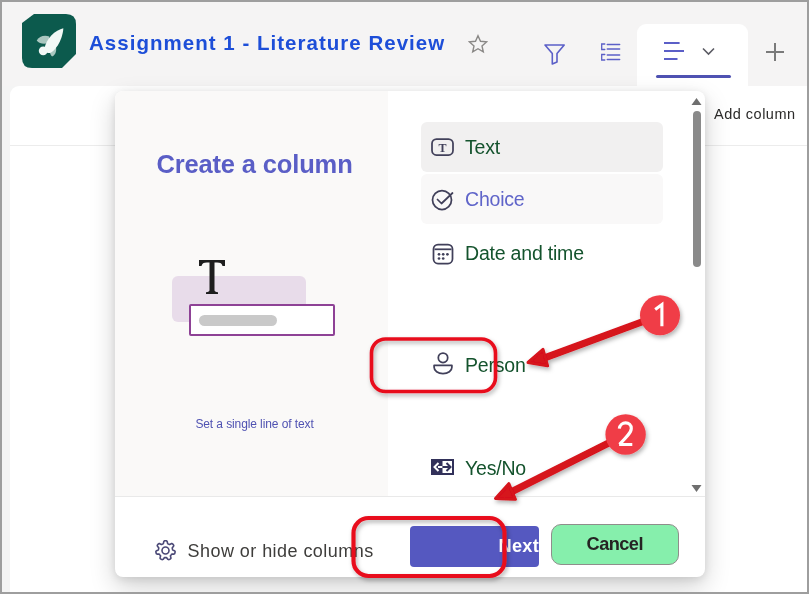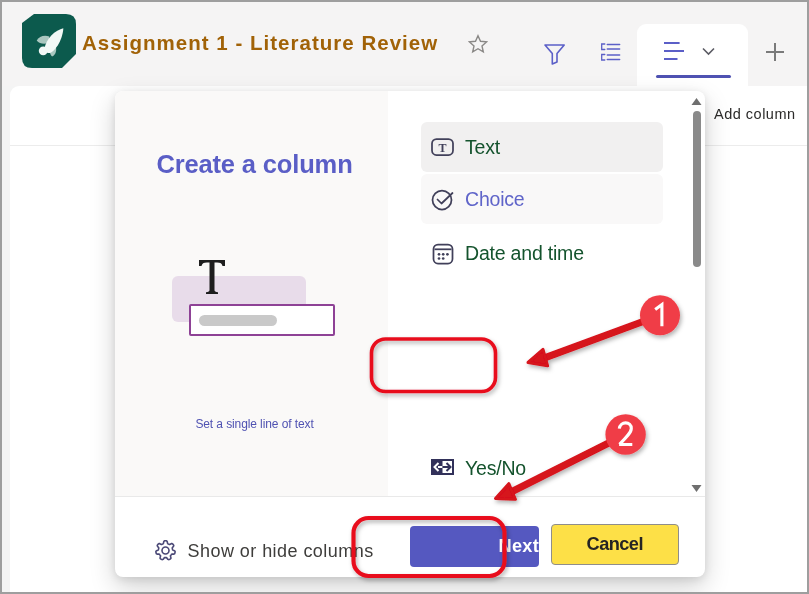--- a/index.html
+++ b/index.html
@@ -3,22 +3,22 @@
 <meta charset="utf-8">
 <style>
   html,body{margin:0;padding:0;}
   body{width:809px;height:594px;position:relative;overflow:hidden;
        font-family:"Liberation Sans",sans-serif;background:#f4f4f4;}
   .frame{position:absolute;left:0;top:0;width:809px;height:594px;
        border:2px solid #9e9e9e;box-sizing:border-box;z-index:50;pointer-events:none;}
   
   .topbar{position:absolute;left:0;top:0;width:809px;height:86px;background:#f5f4f4;}
   .appicon{position:absolute;left:22px;top:14px;}
-  .title{position:absolute;left:82px;top:33px;font-size:20.5px;font-weight:700;line-height:1;
-        color:#a16207;letter-spacing:1.02px;white-space:nowrap;}
+  .title{position:absolute;left:89px;top:33px;font-size:20.5px;font-weight:700;line-height:1;
+        color:#1d4ed8;letter-spacing:1.02px;white-space:nowrap;}
   .tab{position:absolute;left:637px;top:24px;width:111px;height:62px;background:#fff;
        border-radius:9px 9px 0 0;}
   .tab .underline{position:absolute;left:19px;bottom:8px;width:75px;height:3px;
        background:#4f52b2;border-radius:2px;}
   
   .page{position:absolute;left:10px;top:86px;width:799px;height:508px;background:#fff;
         border-top-left-radius:9px;}
   .rowline{position:absolute;left:10px;top:145px;width:799px;height:1px;background:#ececec;}
   .addcol{position:absolute;left:714px;top:106.5px;font-size:14.5px;font-weight:400;line-height:1;
         color:#2b2a29;letter-spacing:0.5px;}
@@ -44,22 +44,22 @@
         font-size:19.5px;color:#14532d;letter-spacing:-0.2px;white-space:nowrap;}
   
   .sbthumb{position:absolute;left:577.5px;top:20px;width:8.5px;height:156px;background:#8a8a8a;
         border-radius:4.5px;}
   .sep{position:absolute;left:0;top:405px;width:590px;height:1px;background:#e9e9e9;}
   .footer-label{position:absolute;left:72.5px;top:450px;font-size:18px;color:#3e3d3b;line-height:1.2;
         letter-spacing:0.45px;}
   .btn-next{position:absolute;left:294.5px;top:435.4px;width:129.6px;height:41px;background:#5558c0;
         border-radius:4px;color:#fff;font-size:18.2px;font-weight:700;text-align:right;
         line-height:41px;letter-spacing:0.3px;}
-  .btn-cancel{position:absolute;left:436px;top:433.4px;width:127.5px;height:40.5px;background:#fde047;
-        border:1px solid #8f8d8b;box-sizing:border-box;border-radius:4px;color:#252423;
+  .btn-cancel{position:absolute;left:436px;top:433.4px;width:127.5px;height:40.5px;background:#86efac;
+        border:1px solid #8f8d8b;box-sizing:border-box;border-radius:10px;color:#252423;
         font-size:18.2px;font-weight:700;text-align:center;line-height:38.5px;letter-spacing:-0.55px;}
   .overlay{position:absolute;left:0;top:0;width:809px;height:594px;z-index:40;pointer-events:none;}
 </style>
 </head>
 <body>
   <div class="topbar"></div>
   <div class="page"></div>
   <div class="rowline"></div>
 
   <svg class="appicon" width="54" height="54" viewBox="0 0 54 54">
@@ -150,20 +150,27 @@
         <path d="M3.5 8.3 H20.5" stroke="#41405a" stroke-width="1.75"></path>
         <g fill="#41405a">
           <circle cx="8" cy="13.3" r="1.35"></circle>
           <circle cx="12.2" cy="13.3" r="1.35"></circle>
           <circle cx="16.4" cy="13.3" r="1.35"></circle>
           <circle cx="8" cy="17.5" r="1.35"></circle>
           <circle cx="12.2" cy="17.5" r="1.35"></circle>
         </g>
       </svg>
       <div class="lbl">Date and time</div>
+    </div>
+    <div class="row" style="top:248.5px;">
+      <svg class="ic" style="top:12px;" width="24" height="24" viewBox="0 0 24 24">
+        <circle cx="12" cy="5.8" r="4.7" fill="none" stroke="#41405a" stroke-width="1.75"></circle>
+        <path d="M3.1 13.4 H20.9 V15.3 C20.9 18.9 17.1 21.5 12 21.5 C6.9 21.5 3.1 18.9 3.1 15.3 Z" fill="none" stroke="#41405a" stroke-width="1.75" stroke-linejoin="round"></path>
+      </svg>
+      <div class="lbl">Person</div>
     </div>
     <div class="row" style="top:351.5px;">
       <svg class="ic" style="top:16px;" width="24" height="18" viewBox="0 0 24 18">
         <rect x="1" y="1" width="21" height="14" fill="#fff" stroke="#32315a" stroke-width="2"></rect>
         <rect x="1" y="1" width="10.5" height="14" fill="#32315a"></rect>
         <path d="M7.5 4 L3.5 8 L7.5 12" fill="none" stroke="#fff" stroke-width="2"></path>
         <path d="M7 8 H11.5" stroke="#fff" stroke-width="2"></path>
         <path d="M15.5 4 L19.5 8 L15.5 12" fill="none" stroke="#32315a" stroke-width="2"></path>
         <path d="M11.5 8 H19" stroke="#32315a" stroke-width="2"></path>
       </svg>

